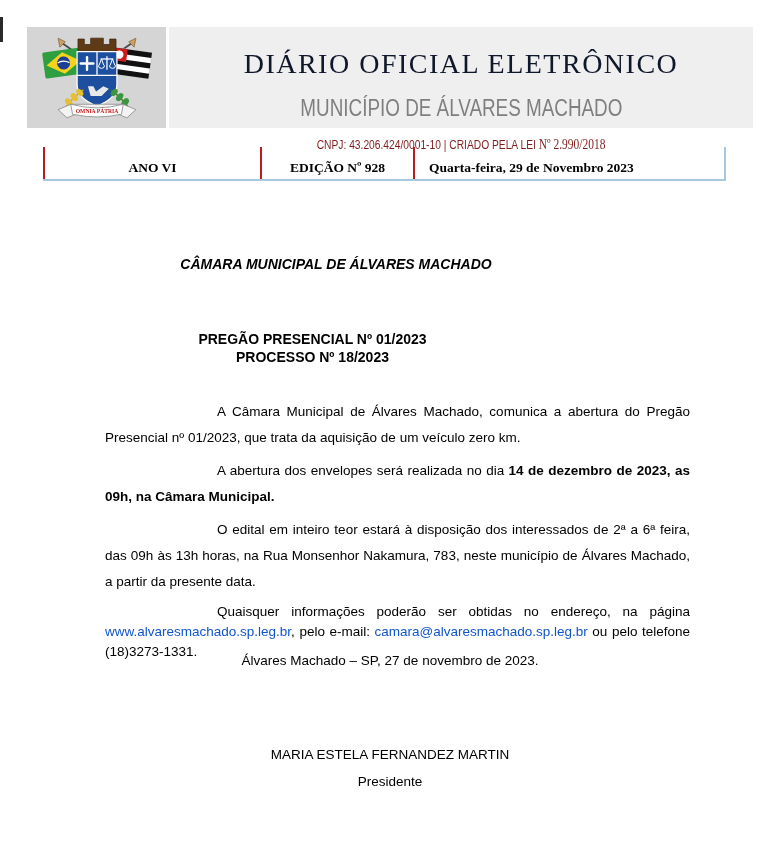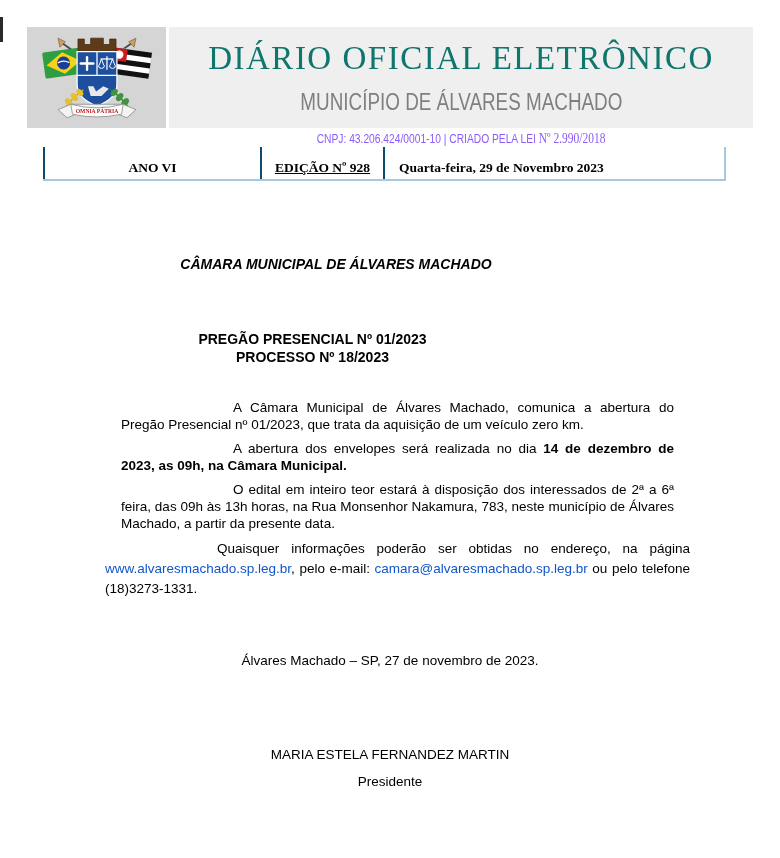--- a/index.html
+++ b/index.html
@@ -7,47 +7,47 @@
     position:relative; width:780px; height:858px; background:#ffffff;
     font-family:"Liberation Sans", sans-serif; color:#000; overflow:hidden;
   }
   .scan-artifact { position:absolute; left:0; top:17px; width:3px; height:25px; background:#2a2a2a; }
 
   
   .masthead { position:absolute; left:27px; top:27px; width:726px; height:101px; display:flex; }
   .crest-panel { width:139px; height:101px; background:#d5d5d5; display:flex; align-items:center; justify-content:center; }
   .title-panel { flex:1; margin-left:3px; background:#efefef; text-align:center; padding-top:6px; box-sizing:border-box; }
   .gazette-title {
-    margin:10px; font-family:"Liberation Serif", serif; font-weight:400;
-    font-size:33px; line-height:30px; letter-spacing:1.5px; color:#0f766e;
+    margin:16px; font-family:"Liberation Serif", serif; font-weight:400;
+    font-size:28px; line-height:30px; letter-spacing:1.5px; color:#0f172a;
   }
   .gazette-subtitle {
     margin:16px; font-weight:400; font-size:23px; line-height:26px; color:#7f7f7f;
   }
   .condense { display:inline-block; transform:scaleX(0.82); transform-origin:50% 50%; white-space:nowrap; }
   .contact-line { margin:5px 0 0; font-size:12.5px; line-height:15px; color:#111; }
-  .registry-line { margin:0; font-size:12.5px; line-height:15px; color:#8b5cf6; }
+  .registry-line { margin:0; font-size:12.5px; line-height:15px; color:#7f1d1d; }
   .serif-law { font-family:"Liberation Serif", serif; font-size:14px; }
 
   
   .edition-bar { position:absolute; left:43px; top:147px; width:683px; height:34px; display:flex; border-bottom:2px solid #a6c9df; box-sizing:border-box; }
   .edition-cell {
-    border-left:2px solid #0c4a6e; box-sizing:border-box;
+    border-left:2px solid #b91c1c; box-sizing:border-box;
     display:flex; align-items:flex-end; justify-content:center;
     font-family:"Liberation Serif", serif; font-weight:700; font-size:13.5px; padding-bottom:3px;
   }
   .edition-cell.c1 { width:217px; }
-  .edition-cell.c2 { width:123px;text-decoration:underline; }
+  .edition-cell.c2 { width:153px; }
   .edition-cell.c3 { flex:1; justify-content:flex-start; padding-left:14px; border-right:2px solid #a6c9df; }
 
   
   .org-heading { position:absolute; top:256px; left:0; width:672px; text-align:center; font-size:14px; font-weight:700; font-style:italic; }
   .doc-title { position:absolute; top:330px; left:0; width:625px; text-align:center; font-size:14px; font-weight:700; line-height:18px; }
   .body-text { position:absolute; top:399px; left:105px; width:585px; }
-  .body-p { margin:0 16px 7px; font-size:13.5px; line-height:17px; text-align:justify; text-indent:112px; }
+  .body-p { margin:0 0 7px; font-size:13.5px; line-height:26px; text-align:justify; text-indent:112px; }
   .body-p.tight { margin:0; line-height:20px; }
   .doc-link { color:#1155cc; cursor:pointer; }
   .date-line { position:absolute; top:653px; left:0; width:780px; text-align:center; font-size:13.5px; }
   .signature-block { position:absolute; top:747px; left:0; width:780px; text-align:center; font-size:13.5px; line-height:16px; }
   .sig-role { margin-top:11px; }
 </style>
 </head>
 <body>
 
 <div class="page">

